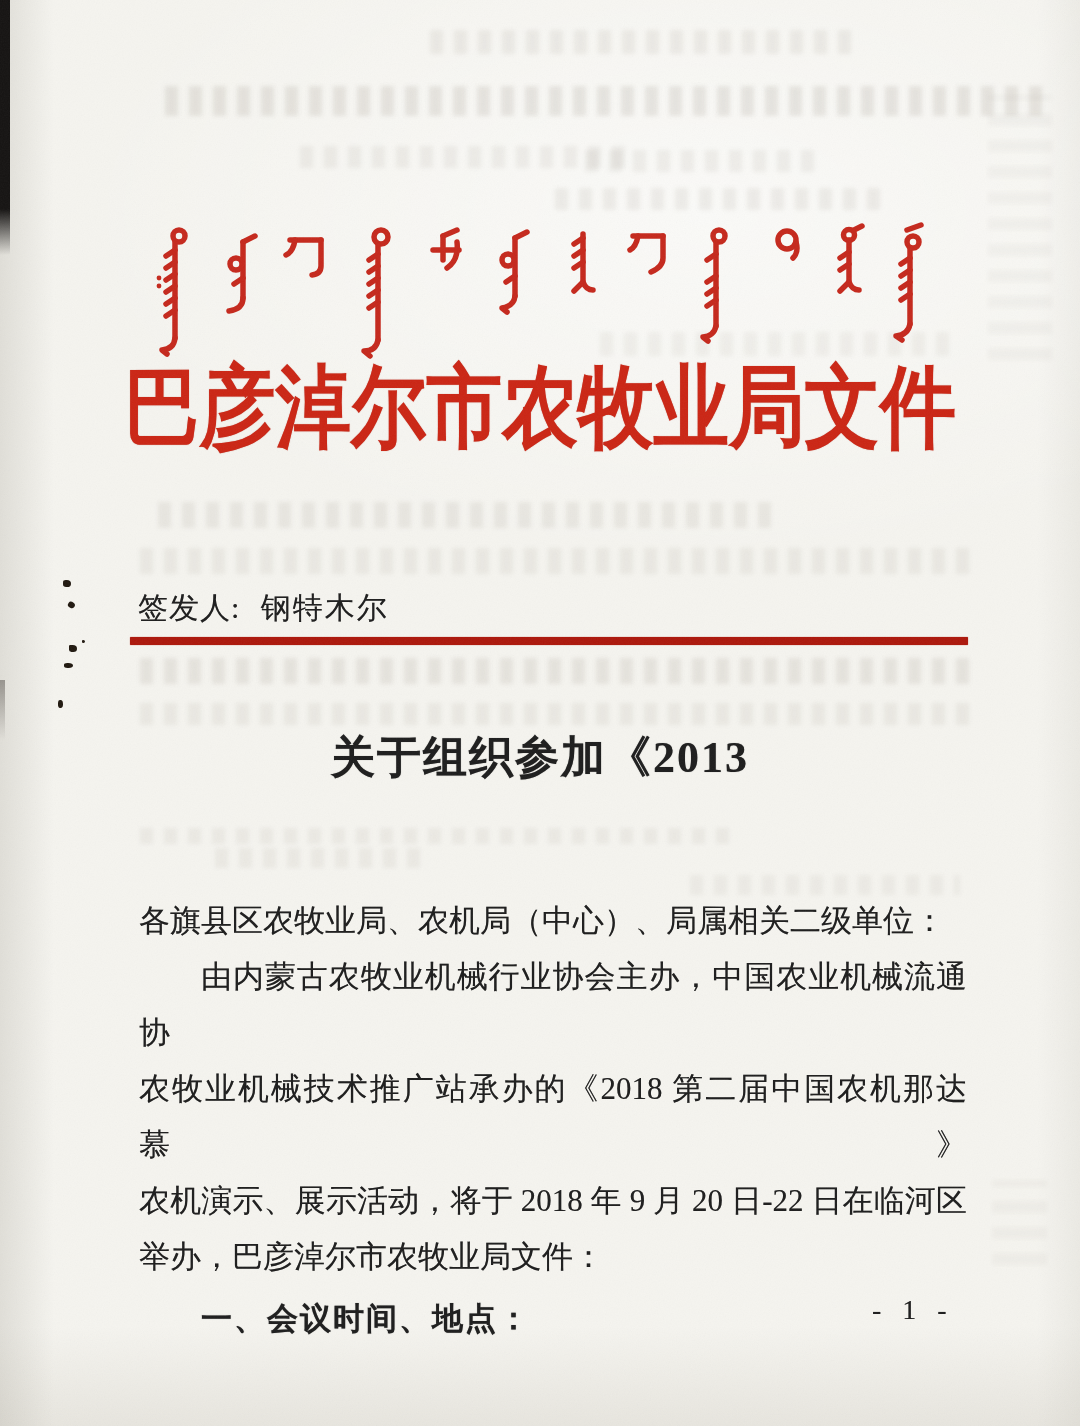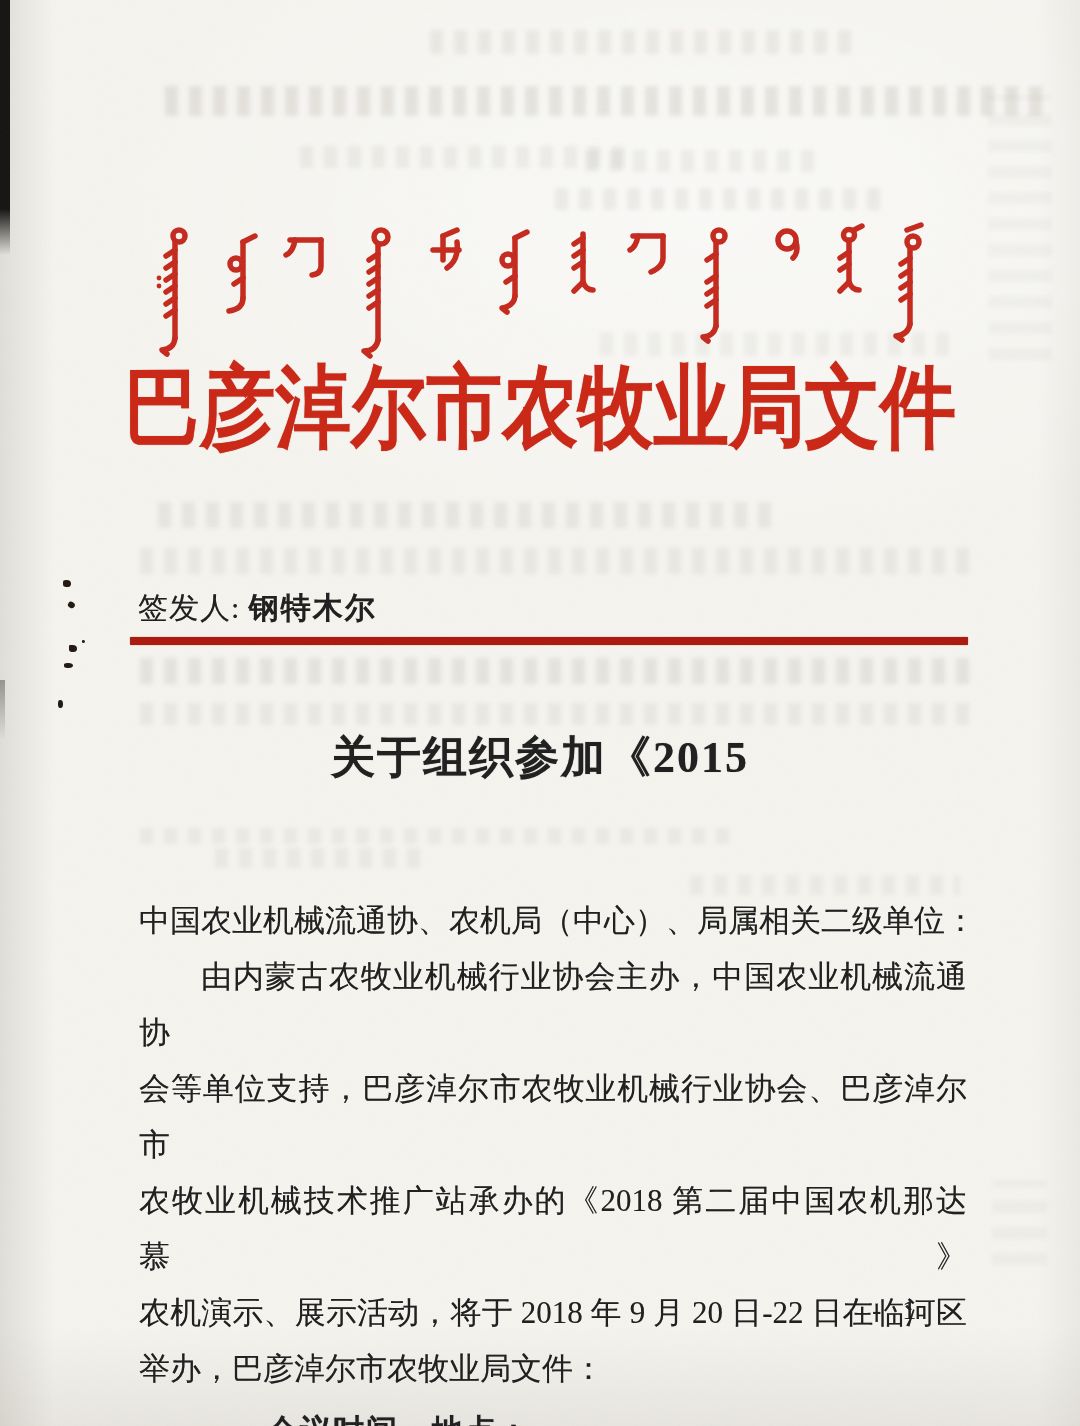--- a/index.html
+++ b/index.html
@@ -56,21 +56,21 @@
     text-shadow:0 0 1px rgba(160,25,10,.6);
     line-height:1.15;
   }
   
   .docinfo{
     position:absolute;left:138px;top:588px;width:830px;
     display:flex;justify-content:space-between;align-items:baseline;
     font-size:30px;letter-spacing:1px;
     text-shadow:0 0 .6px rgba(0,0,0,.4);
   }
-  .docinfo .issuer b{font-weight:700;letter-spacing:2px;}
+  .docinfo .issuer b{font-weight:400;letter-spacing:2px;margin-left:12px;}
   .red-rule{
     position:absolute;left:130px;top:637px;width:838px;height:8px;
     background:#ac170b;
     box-shadow:0 0 1px #ac170b;
     border-radius:1px;
   }
   
   .doc-title{
     position:absolute;left:0;top:731px;width:100%;
     text-align:center;font-weight:700;
@@ -229,27 +229,26 @@
 
   <div class="agency-title">巴彦淖尔市农牧业局文件</div>
 
   <div class="docinfo">
     <span class="issuer"><span>签发人: </span><b>钢特木尔</b></span>
   </div>
 
   <div class="red-rule"></div>
 
   <div class="doc-title">
-    <div>关于组织参加《2015</div>
+    <div>关于组织参加《2013</div>
   </div>
 
   <div class="body-text">
-    <div class="line">中国农业机械流通协、农机局（中心）、局属相关二级单位：</div>
+    <div class="line">各旗县区农牧业局、农机局（中心）、局属相关二级单位：</div>
     <div class="fill indent">由内蒙古农牧业机械行业协会主办，中国农业机械流通协</div>
-    <div class="fill">会等单位支持，巴彦淖尔市农牧业机械行业协会、巴彦淖尔市</div>
     <div class="fill">农牧业机械技术推广站承办的《2018 第二届中国农机那达慕》</div>
     <div class="fill">农机演示、展示活动，将于 2018 年 9 月 20 日-22 日在临河区</div>
     <div class="line">举办，巴彦淖尔市农牧业局文件：</div>
     <div class="line section-heading">一、会议时间、地点：</div>
   </div>
 
   <div class="page-number">- 1 -</div>
 
   <svg class="noise" width="1080" height="1426">
     <filter id="paperNoise">

